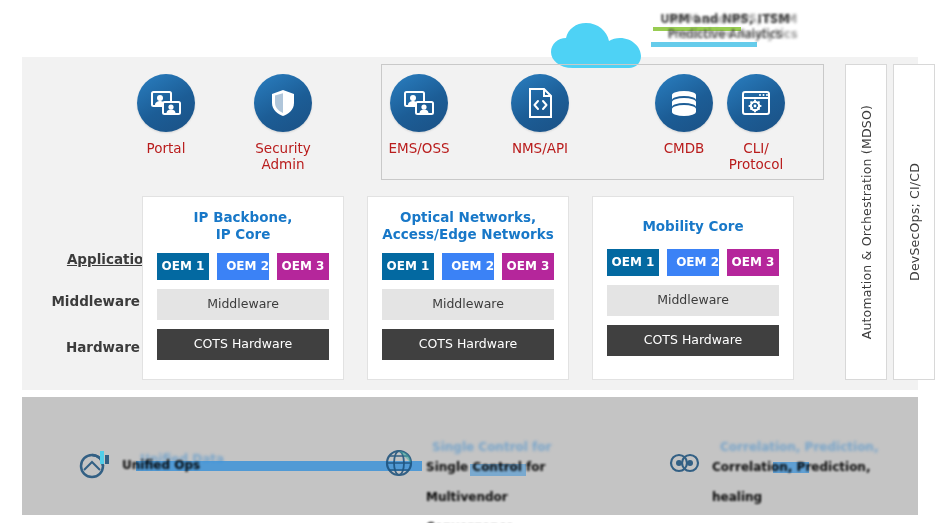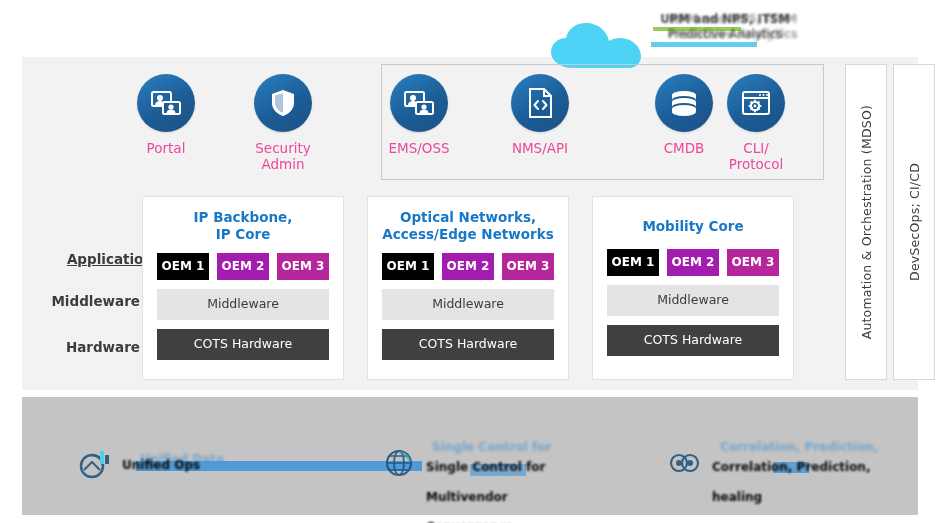--- a/index.html
+++ b/index.html
@@ -41,21 +41,21 @@
   
   .icon-item{position:absolute;width:104px;text-align:center;}
   .icon-circle{
     width:58px;height:58px;border-radius:50%;margin:0 auto;
     background:linear-gradient(150deg,#2a7fc1 0%,#1c5d96 55%,#1b5185 100%);
     display:flex;align-items:center;justify-content:center;
     box-shadow:0 1px 2px rgba(0,0,0,.12);
   }
   .icon-circle svg{display:block;}
   .icon-label{
-    margin-top:8px;font-size:13.5px;color:#ec4899;line-height:16px;
+    margin-top:8px;font-size:13.5px;color:#b91c1c;line-height:16px;
   }
 
   
   .icon-group-box{
     position:absolute;left:381px;top:64px;width:441px;height:114px;
     border:1px solid #c9c9c9;background:transparent;
   }
 
   
   .row-label{
@@ -69,22 +69,22 @@
   }
   .stack-title{
     text-align:center;font-size:13.5px;font-weight:700;color:#1878c8;
     line-height:17px;padding-top:12px;
   }
   .oem-row{display:flex;justify-content:center;gap:8px;padding:0 14px;}
   .oem{
     flex:1;text-align:center;color:#fff;font-size:12px;font-weight:700;
     padding:6px 0 7px;line-height:14px;
   }
-  .oem.c1{background:#000000;}
-  .oem.c2{background:#a21caf;}
+  .oem.c1{background:#0369a1;}
+  .oem.c2{background:#3b82f6;text-align:right;}
   .oem.c3{background:#b5269b;}
   .bar{
     margin:9px 14px 0;text-align:center;font-size:12.5px;
     padding:8px 0 9px;line-height:14px;
   }
   .bar.mid{background:#e4e4e4;color:#3c3c3c;}
   .bar.hw{background:#404040;color:#ffffff;}
 
   
   .vpanel{

